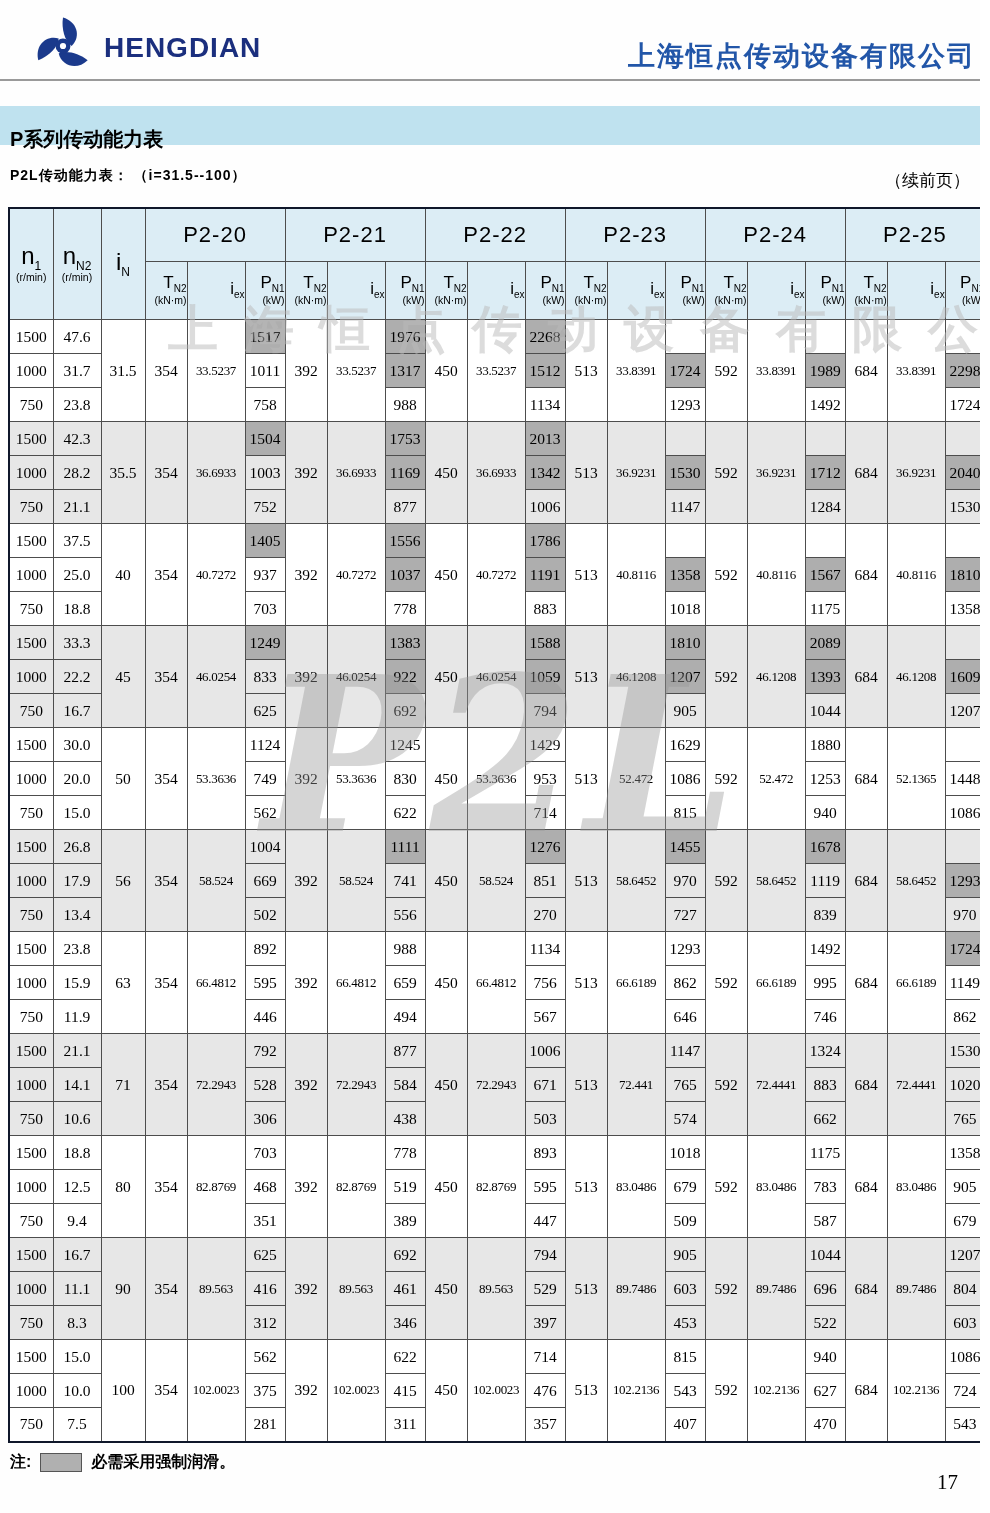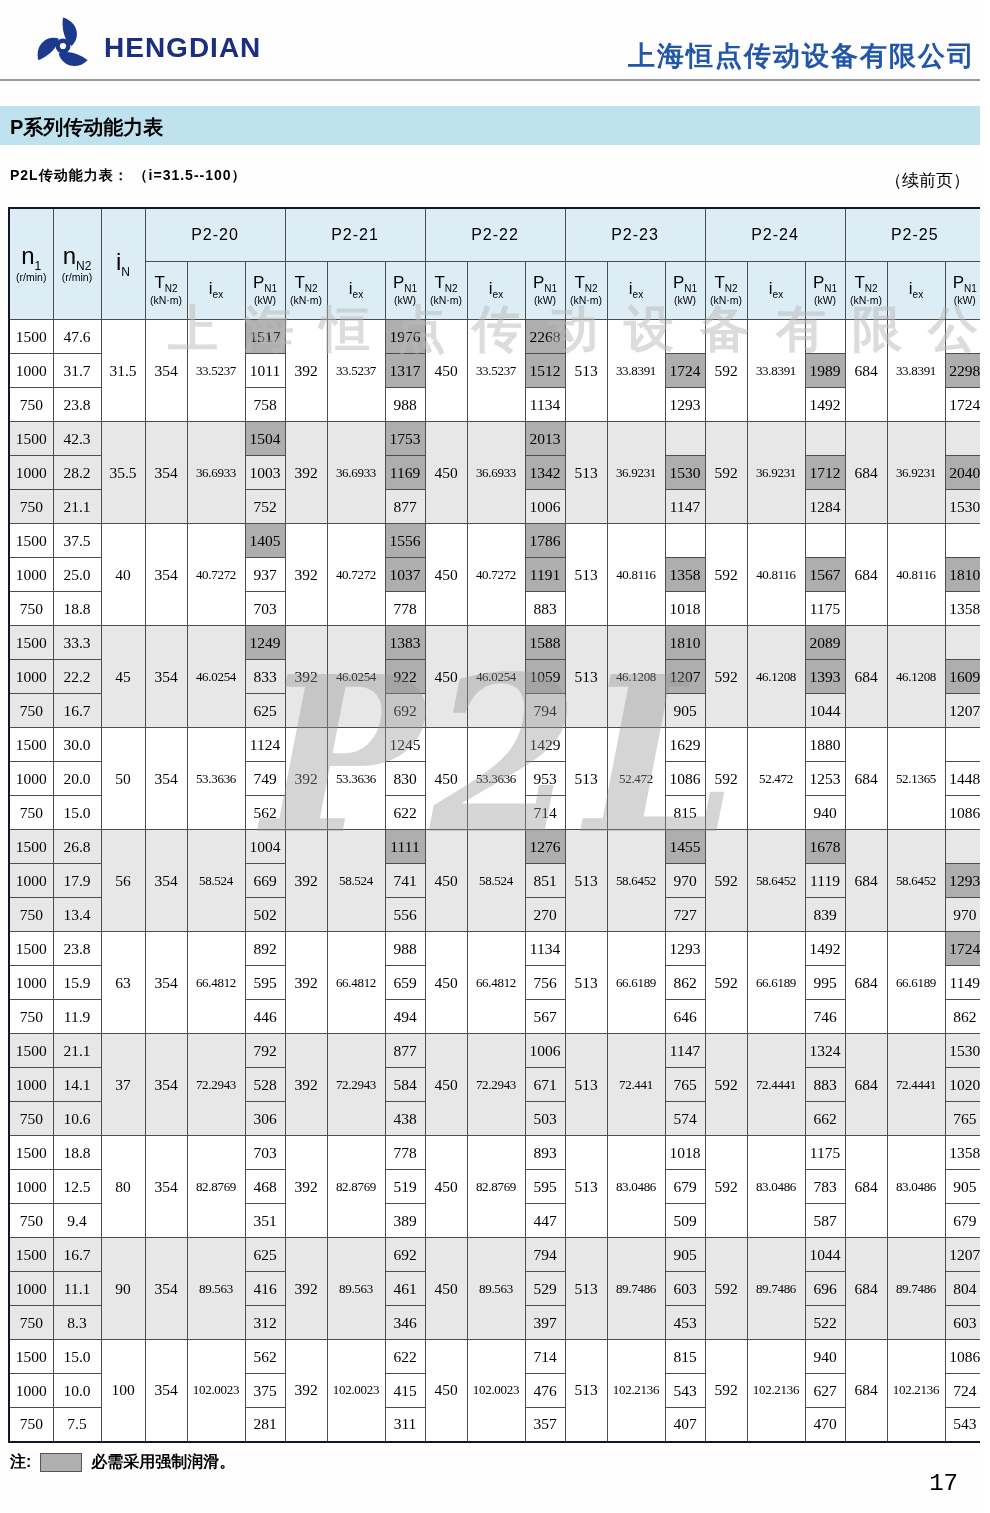--- a/index.html
+++ b/index.html
@@ -6,52 +6,52 @@
   .page{position:relative;width:980px;height:1513px;background:#fefefe;overflow:hidden;
         font-family:"Liberation Sans",sans-serif;color:#000;}
   
   .brandrow{position:absolute;top:10px;left:0;width:990px;height:70px;}
   .logo{position:absolute;left:32px;top:4px;width:62px;height:64px;}
   .brand{position:absolute;left:104px;top:22px;font-size:28px;font-weight:600;color:#1b2f7e;letter-spacing:1px;}
   .company{position:absolute;right:14px;top:28px;font-size:27px;font-weight:bold;color:#2256a8;letter-spacing:2px;}
   .rule{position:absolute;top:79px;left:0;width:990px;height:2px;background:#9a9a9a;}
   
   .band{position:absolute;top:106px;left:0;width:990px;height:39px;background:#bfe2ef;}
-  .band span{display:inline-block;padding:8px 0 0 10px;font-size:20px;font-weight:bold;}
+  .band span{display:inline-block;padding:20px 0 0 10px;font-size:20px;font-weight:bold;}
   
   .sub-left{position:absolute;top:167px;left:10px;font-size:14px;font-weight:bold;letter-spacing:1px;}
   .sub-right{position:absolute;top:169px;right:10px;font-size:17px;text-align:center;}
   
   .table-wrap{position:absolute;top:207px;left:8px;width:976px;}
   table{border-collapse:collapse;table-layout:fixed;width:974px;border:2px solid #0f172a;}
   th,td{border:1px solid #4d4d4d;text-align:center;vertical-align:middle;padding:0;overflow:hidden;}
   thead th{background:#dcedf5;font-weight:normal;}
   thead tr.r1 th{height:52px;}
-  thead tr.r2 th{height:57px;}
-  .model{font-size:16px;letter-spacing:1px;}
+  thead tr.r2 th{height:57px;text-align:right;}
+  .model{font-size:22px;letter-spacing:1px;}
   .sym{font-size:24px;line-height:1;}
   .sym sub{font-size:12px;}
   .symsm{font-size:17px;line-height:1.05;}
   .symsm sub{font-size:10px;}
   .unit{font-size:10.5px;line-height:1.1;}
   tbody tr{height:34px;}
   tbody td{font-family:"Liberation Serif","DejaVu Serif",serif;font-size:15.5px;background:#ffffff;}
   tr.shaded td{background:#e7e7e7;}
   td.iex{font-size:13px;letter-spacing:-0.3px;}
   td.hl{background:#aeaeae !important;}
   
   .wm{position:absolute;pointer-events:none;z-index:6;white-space:nowrap;}
   .wm-top{top:296px;left:168px;font-size:50px;font-weight:bold;letter-spacing:26px;color:rgba(185,185,185,0.50);}
   .wm-center{top:648px;left:262px;font-size:215px;line-height:1;font-style:italic;font-weight:bold;
              font-family:"DejaVu Serif","Liberation Serif",serif;color:rgba(150,150,150,0.40);letter-spacing:6px;}
   
   .footnote{position:absolute;top:1452px;left:10px;display:flex;align-items:center;gap:9px;
             font-size:16px;font-weight:bold;}
   .swatch{display:inline-block;width:40px;height:17px;background:#b0b0b0;border:1px solid #555;}
-  .pageno{position:absolute;top:1470px;right:22px;font-size:24px;font-family:Liberation Mono, monospace;}
+  .pageno{position:absolute;top:1470px;right:22px;font-size:21px;font-family:Liberation Serif, serif;}
 </style>
 </head>
 <body>
 
 <div class="page">
 
   <div class="brandrow">
     <svg class="logo" viewBox="0 0 100 100">
       <g fill="#1b3a8c">
         <path id="blade" d="M50 4 C72 10 80 34 64 50 C53 43 47 22 50 4 Z"></path>
@@ -429,21 +429,21 @@
             <td>446</td>
             <td>494</td>
             <td>567</td>
             <td>646</td>
             <td>746</td>
             <td>862</td>
           </tr>
           <tr class="shaded">
             <td>1500</td>
             <td>21.1</td>
-            <td rowspan="3">37</td>
+            <td rowspan="3">71</td>
             <td rowspan="3">354</td>
             <td class="iex" rowspan="3">72.2943</td>
             <td>792</td>
             <td rowspan="3">392</td>
             <td class="iex" rowspan="3">72.2943</td>
             <td>877</td>
             <td rowspan="3">450</td>
             <td class="iex" rowspan="3">72.2943</td>
             <td>1006</td>
             <td rowspan="3">513</td>

